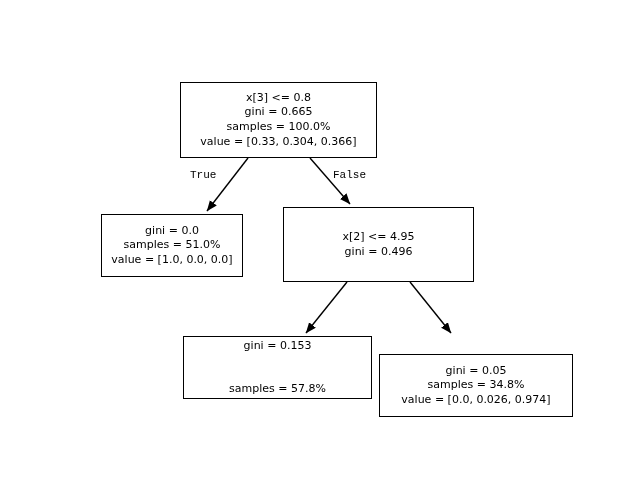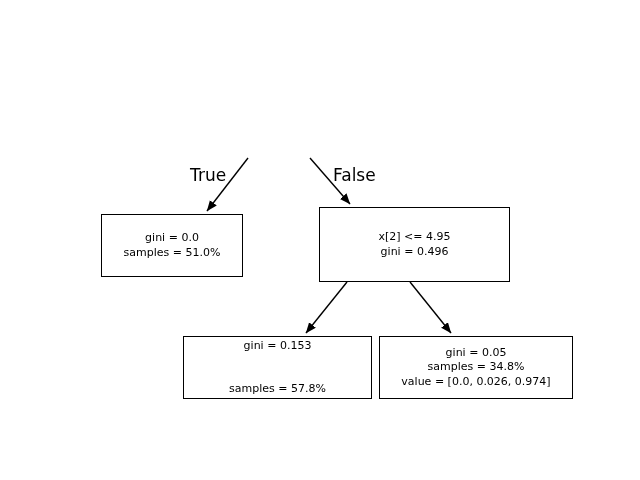--- a/index.html
+++ b/index.html
@@ -41,31 +41,32 @@
     line-height: 14.6px;
     white-space: nowrap;
   }
   .node .line {
     display: block;
     text-align: center;
   }
   .edge-label {
     position: absolute;
     color: #000000;
-    font-size: 17px;
+    font-size: 11px;
     line-height: 12px;
     white-space: nowrap;
     background: transparent;
+    font-family: Liberation Mono, monospace;
   }
   
   #node-root   { left: 180px; top: 82px;  width: 197px; height: 76px; }
   #node-left   { left: 101px; top: 214px; width: 142px; height: 63px; }
-  #node-right  { left: 283px; top: 207px; width: 191px; height: 75px; margin-left: 36px; }
+  #node-right  { left: 283px; top: 207px; width: 191px; height: 75px; }
   #node-rl     { left: 183px; top: 336px; width: 189px; height: 63px; gap: 28px; }
-  #node-rr     { left: 379px; top: 336px; width: 194px; height: 63px; }
+  #node-rr     { left: 379px; top: 354px; width: 194px; height: 63px; }
   
   #label-true  { left: 190px; top: 169px; }
   #label-false { left: 333px; top: 169px; }
 </style>
 </head>
 <body>
 
 <div id="canvas">
 
   <svg id="edges" viewBox="0 0 640 480" width="640" height="480" xmlns="http://www.w3.org/2000/svg">
@@ -77,24 +78,31 @@
 
     <line x1="248" y1="158" x2="207" y2="211" stroke="#000000" stroke-width="1.4" marker-end="url(#arrowhead)"></line>
 
     <line x1="310" y1="158" x2="350" y2="204" stroke="#000000" stroke-width="1.4" marker-end="url(#arrowhead)"></line>
 
     <line x1="347" y1="282" x2="306" y2="333" stroke="#000000" stroke-width="1.4" marker-end="url(#arrowhead)"></line>
 
     <line x1="410" y1="282" x2="451" y2="333" stroke="#000000" stroke-width="1.4" marker-end="url(#arrowhead)"></line>
   </svg>
 
+  <div class="node" id="node-root">
+    <span class="line">x[3] &lt;= 0.8</span>
+    <span class="line">gini = 0.665</span>
+    <span class="line">samples = 100.0%</span>
+    <span class="line">value = [0.33, 0.304, 0.366]</span>
+  </div>
 
   <div class="node" id="node-left">
     <span class="line">gini = 0.0</span>
     <span class="line">samples = 51.0%</span>
+    <span class="line">value = [1.0, 0.0, 0.0]</span>
   </div>
 
   <div class="node" id="node-right">
     <span class="line">x[2] &lt;= 4.95</span>
     <span class="line">gini = 0.496</span>
   </div>
 
   <div class="node" id="node-rl">
     <span class="line">gini = 0.153</span>
     <span class="line">samples = 57.8%</span>

